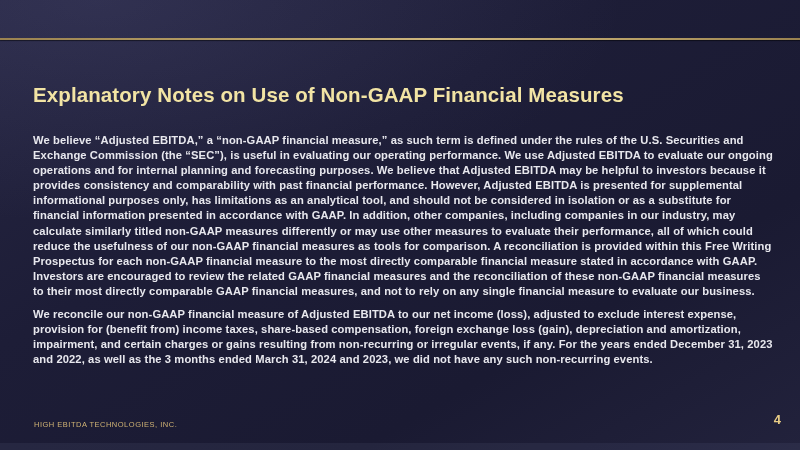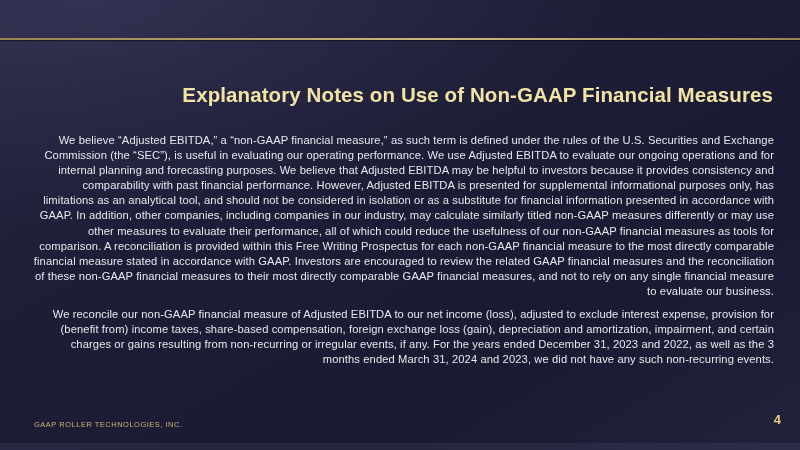--- a/index.html
+++ b/index.html
@@ -13,41 +13,40 @@
   *{margin:0;padding:0;box-sizing:border-box;}
   html,body{width:800px;height:450px;overflow:hidden;background:#000;}
   .slide{
     position:relative;
     width:800px;height:450px;
     font-family:"Liberation Sans","DejaVu Sans",sans-serif;
     background:
       radial-gradient(120% 90% at 12% 0%, rgba(100,100,150,0.20), rgba(100,100,150,0) 55%),
       linear-gradient(150deg, #262642 0%, var(--background) 38%, #1a1a32 72%, #22223c 100%);
     overflow:hidden;
-    text-align:right;
   }
   .slide::after{
     content:"";
     position:absolute;left:0;bottom:0;width:100%;height:7px;
     background:rgba(130,140,175,0.10);
   }
   .gold-divider{
     position:absolute;top:38px;left:0;width:100%;height:2px;
     background:linear-gradient(90deg,#9a8250,var(--gold-line) 30%,#cdb67e 55%,var(--gold-line) 80%,#9a8250);
     box-shadow:0 1px 1px rgba(0,0,0,0.5);
   }
   .page-title{
     position:absolute;left:33px;top:83px;width:740px;
     font-size:20.5px;font-weight:bold;letter-spacing:0.1px;
     color:var(--title);
   }
   .content{
     position:absolute;left:33px;top:133px;width:741px;
     color:var(--body-text);
-    font-size:11.2px;line-height:15.1px;letter-spacing:0.1px;
+    font-size:11.2px;line-height:15.1px;letter-spacing:0.1px;font-weight:bold;
   }
   .content p + p{margin-top:8px;}
   .footer-company{
     position:absolute;left:34px;top:420px;
     font-size:7.5px;letter-spacing:0.5px;
     color:var(--footer-text);
   }
   .page-number{
     position:absolute;right:19px;top:412px;
     font-size:13px;font-weight:bold;
@@ -60,16 +59,16 @@
 <div class="slide">
   <div class="gold-divider"></div>
 
   <h1 class="page-title">Explanatory Notes on Use of Non-GAAP Financial Measures</h1>
 
   <div class="content">
     <p>We believe “Adjusted EBITDA,” a “non-GAAP financial measure,” as such term is defined under the rules of the U.S. Securities and Exchange Commission (the “SEC”), is useful in evaluating our operating performance. We use Adjusted EBITDA to evaluate our ongoing operations and for internal planning and forecasting purposes. We believe that Adjusted EBITDA may be helpful to investors because it provides consistency and comparability with past financial performance. However, Adjusted EBITDA is presented for supplemental informational purposes only, has limitations as an analytical tool, and should not be considered in isolation or as a substitute for financial information presented in accordance with GAAP. In addition, other companies, including companies in our industry, may calculate similarly titled non-GAAP measures differently or may use other measures to evaluate their performance, all of which could reduce the usefulness of our non-GAAP financial measures as tools for comparison. A reconciliation is provided within this Free Writing Prospectus for each non-GAAP financial measure to the most directly comparable financial measure stated in accordance with GAAP. Investors are encouraged to review the related GAAP financial measures and the reconciliation of these non-GAAP financial measures to their most directly comparable GAAP financial measures, and not to rely on any single financial measure to evaluate our business.</p>
     <p>We reconcile our non-GAAP financial measure of Adjusted EBITDA to our net income (loss), adjusted to exclude interest expense, provision for (benefit from) income taxes, share-based compensation, foreign exchange loss (gain), depreciation and amortization, impairment, and certain charges or gains resulting from non-recurring or irregular events, if any. For the years ended December 31, 2023 and 2022, as well as the 3 months ended March 31, 2024 and 2023, we did not have any such non-recurring events.</p>
   </div>
 
-  <div class="footer-company">GAAP ROLLER TECHNOLOGIES, INC.</div>
+  <div class="footer-company">HIGH EBITDA TECHNOLOGIES, INC.</div>
 
   <div class="page-number">4</div>
 </div>
 
 </body></html>

